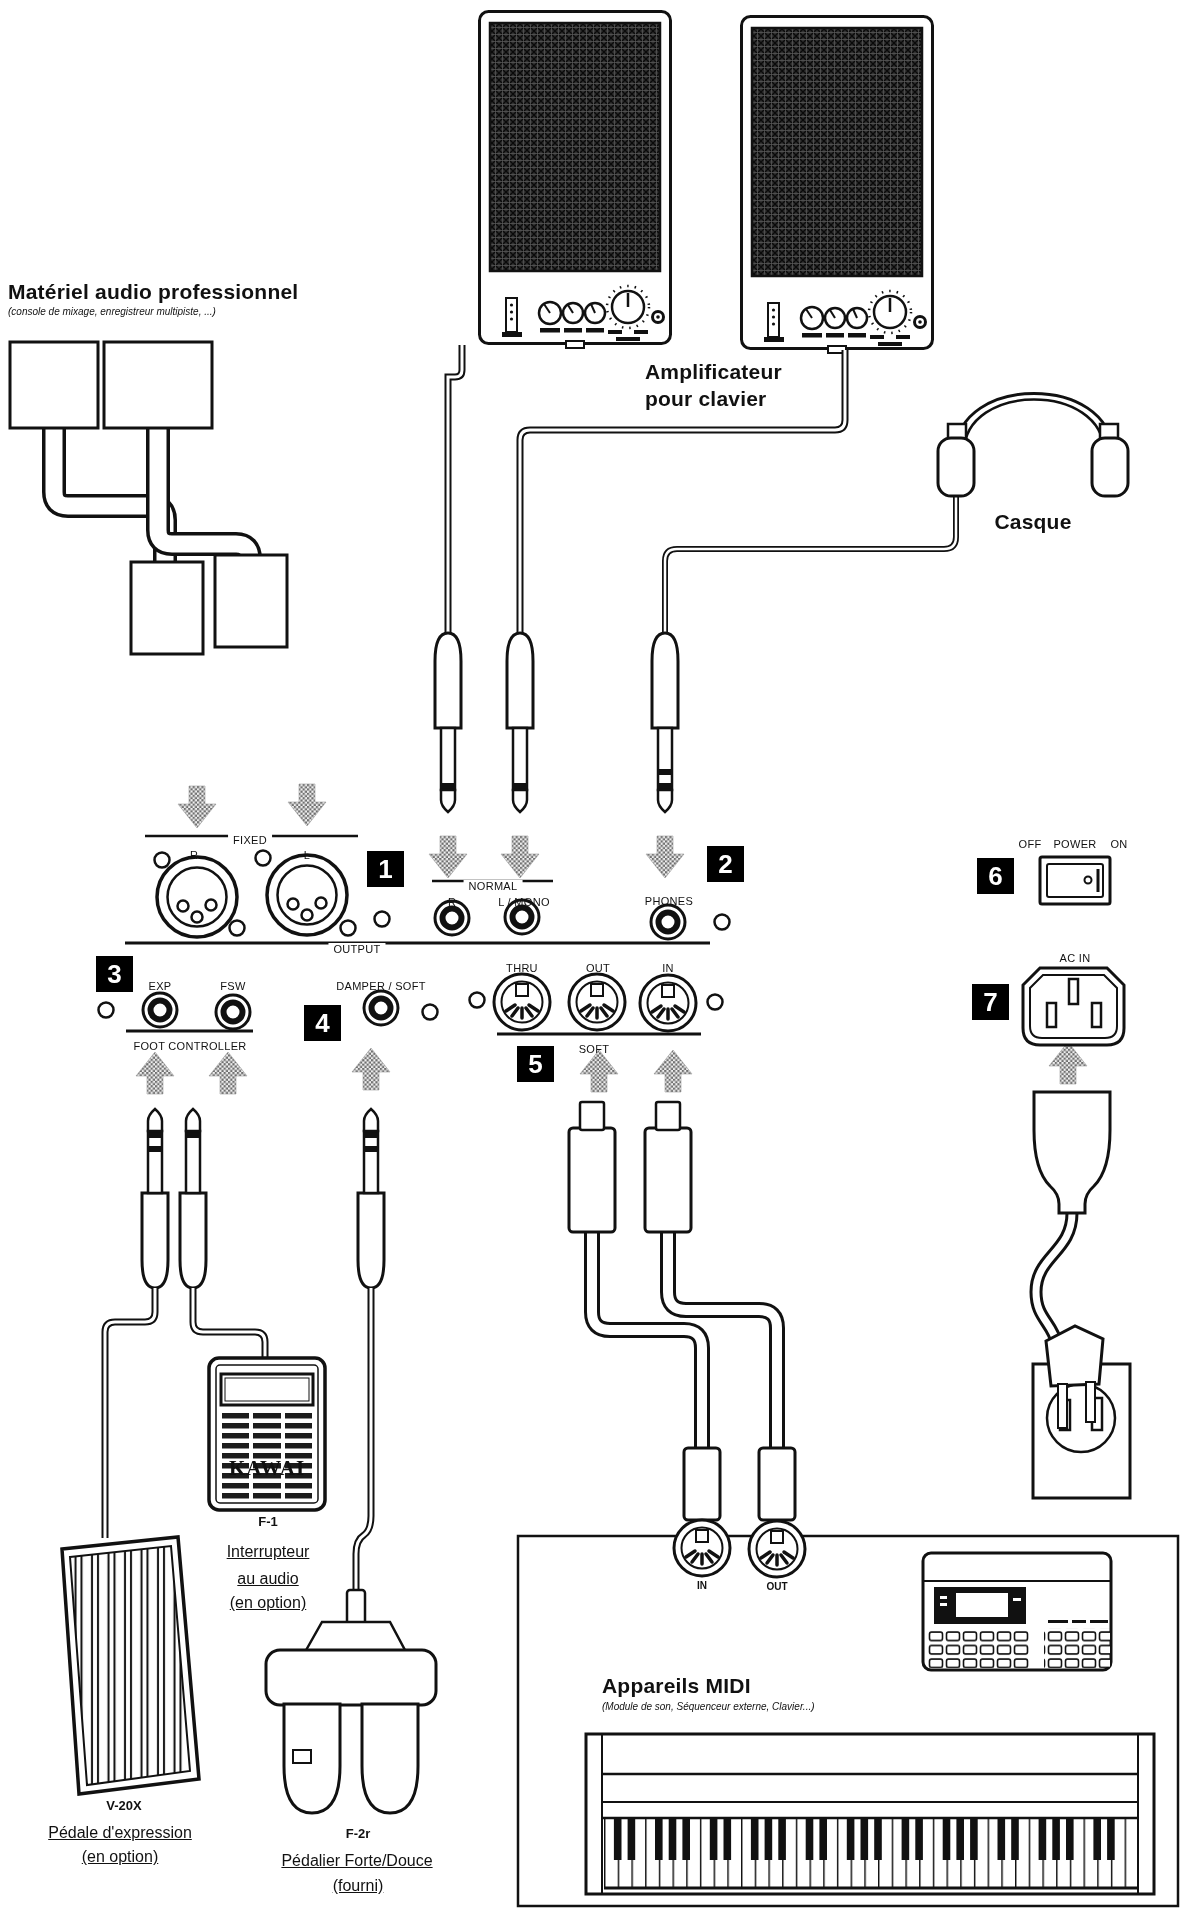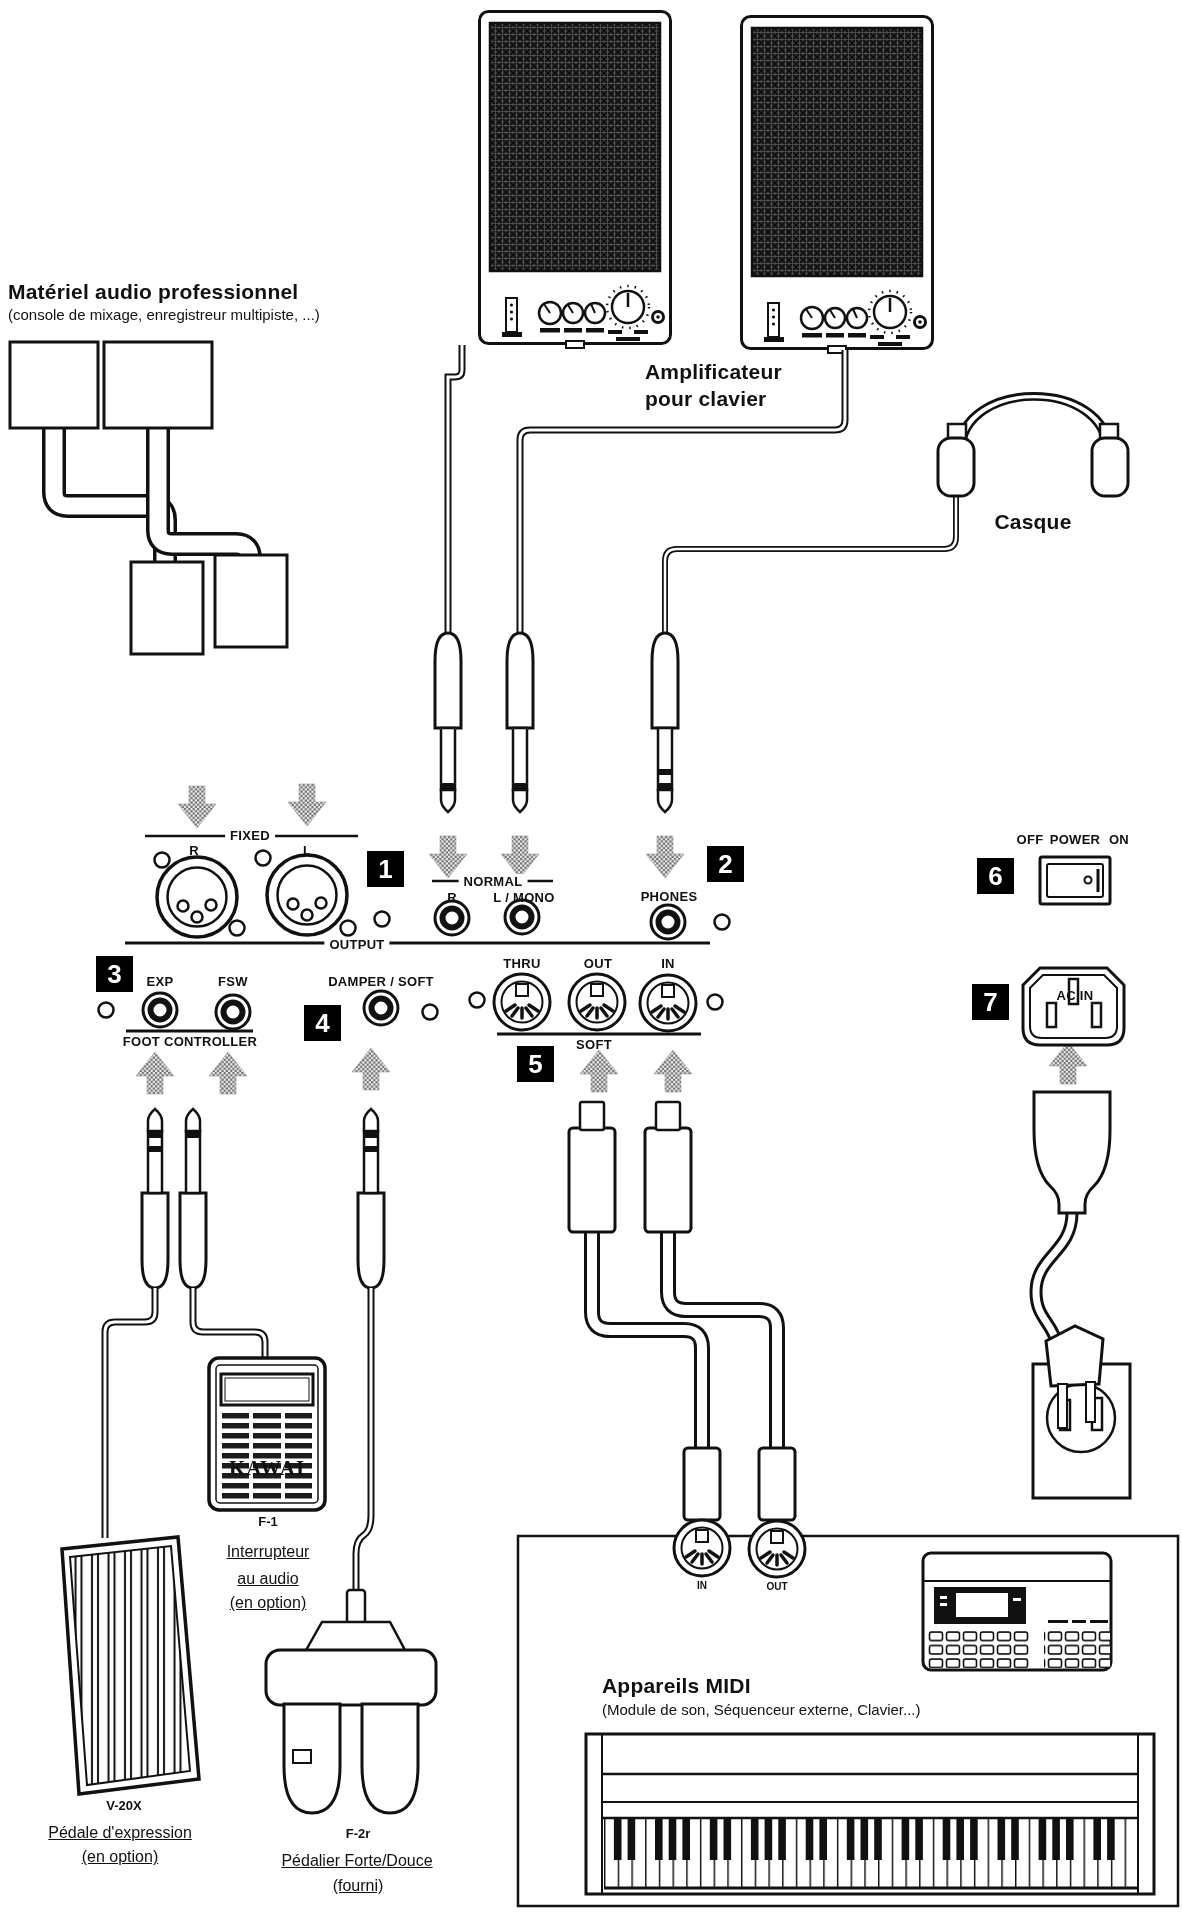--- a/index.html
+++ b/index.html
@@ -2,22 +2,22 @@
 <html><head>
 <meta charset="utf-8">
 <style>
   html,body{margin:0;padding:0;background:#e8e8e8;}
   .canvas{position:relative;width:1182px;height:1912px;background:#fff;overflow:hidden;
           font-family:"Liberation Sans",sans-serif;color:#111;}
   .art{position:absolute;left:0;top:0;}
   .lbl{position:absolute;white-space:nowrap;color:#111;}
   .c{transform:translateX(-50%);}
   .big{font-size:21px;font-weight:bold;letter-spacing:0.2px;}
-  .sub{font-size:15px;}
-  .panel{font-size:13px;font-weight:bold;letter-spacing:0.3px;}
+  .sub{font-size:10px;font-style:italic;}
+  .panel{font-size:11px;font-weight:normal;letter-spacing:0.3px;margin-top:6px;}
   .bg{background:#fff;padding:0 5px;}
   .model{font-size:13px;font-weight:bold;}
   .desc{font-size:16px;text-decoration:underline;}
   .tiny{font-size:10px;font-weight:bold;}
   .kawai{font-family:"Liberation Serif",serif;font-size:21px;font-weight:bold;letter-spacing:1px;}
   .num{position:absolute;width:37px;height:36px;background:#000;color:#fff;
        font-size:26px;font-weight:bold;display:flex;align-items:center;justify-content:center;}
 </style>
 </head>
 <body>
@@ -360,21 +360,21 @@
 <div class="lbl panel c" style="left:233px;top:974px">FSW</div>
 <div class="lbl panel c" style="left:190px;top:1034px">FOOT CONTROLLER</div>
 <div class="lbl panel c" style="left:381px;top:974px">DAMPER / SOFT</div>
 <div class="lbl panel c" style="left:522px;top:956px">THRU</div>
 <div class="lbl panel c" style="left:598px;top:956px">OUT</div>
 <div class="lbl panel c" style="left:668px;top:956px">IN</div>
 <div class="lbl panel c" style="left:594px;top:1037px">SOFT</div>
 <div class="lbl panel c" style="left:1030px;top:832px">OFF</div>
 <div class="lbl panel c" style="left:1075px;top:832px">POWER</div>
 <div class="lbl panel c" style="left:1119px;top:832px">ON</div>
-<div class="lbl panel c" style="left:1075px;top:988px">AC IN</div>
+<div class="lbl panel c" style="left:1075px;top:946px">AC IN</div>
 
 <div class="num" style="left:367px;top:851px">1</div>
 <div class="num" style="left:707px;top:846px">2</div>
 <div class="num" style="left:96px;top:956px">3</div>
 <div class="num" style="left:304px;top:1005px">4</div>
 <div class="num" style="left:517px;top:1046px">5</div>
 <div class="num" style="left:977px;top:858px">6</div>
 <div class="num" style="left:972px;top:984px">7</div>
 
 <div class="lbl tiny c" style="left:702px;top:1580px">IN</div>

